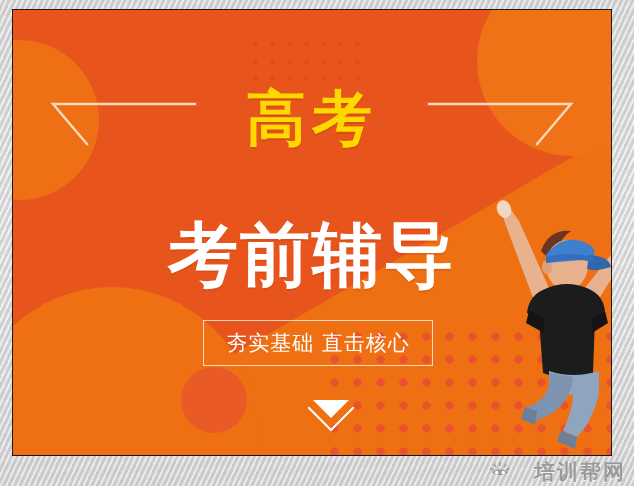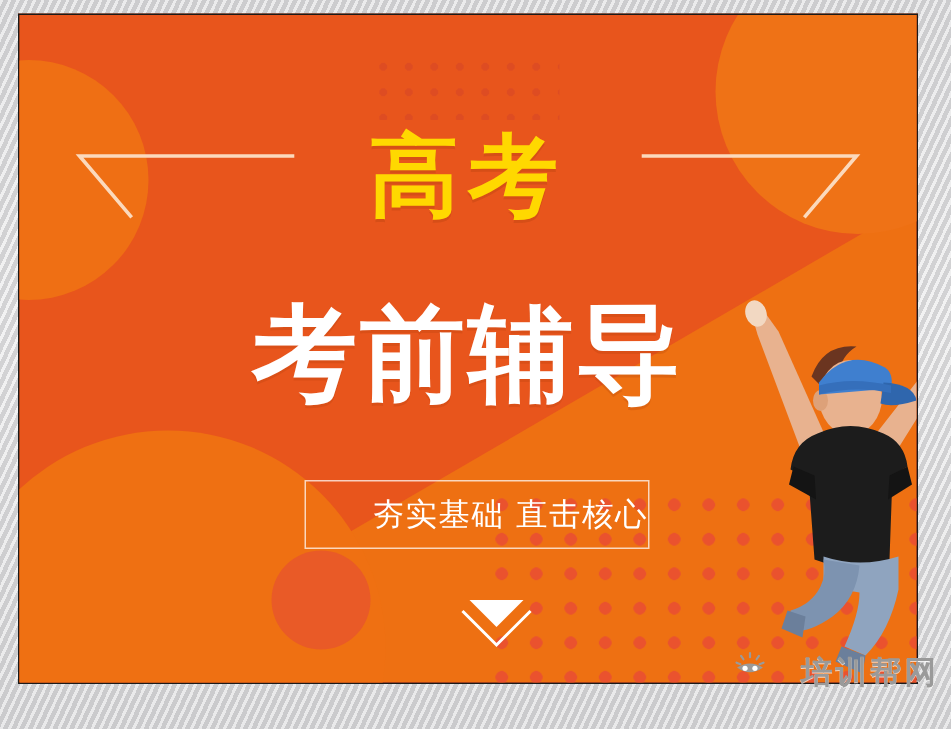--- a/index.html
+++ b/index.html
@@ -147,21 +147,21 @@
     letter-spacing: 6px;
     color: #ffd800;
     text-shadow: 0 2px 0 rgba(170,60,10,0.28);
     white-space: nowrap;
   }
 
   .headline-sub {
     position: absolute;
     left: 0;
     right: 0;
-    top: 191px;
+    top: 210px;
     text-align: center;
     font-family: "DejaVu Sans", "Liberation Sans", sans-serif;
     font-weight: bold;
     font-size: 70px;
     line-height: 1;
     letter-spacing: 2px;
     color: #ffffff;
     text-shadow: 0 2px 0 rgba(170,60,10,0.22);
     white-space: nowrap;
   }
@@ -170,21 +170,21 @@
   .tagline-box {
     position: absolute;
     left: 190px;
     top: 310px;
     width: 230px;
     height: 46px;
     border: 1px solid rgba(255,255,255,0.72);
     box-sizing: border-box;
     display: flex;
     align-items: center;
-    justify-content: flex-end;
+    justify-content: center;
   }
   .tagline-text {
     font-family: "DejaVu Sans", "Liberation Sans", sans-serif;
     font-size: 21px;
     font-weight: normal;
     color: #ffffff;
     letter-spacing: 1px;
     white-space: nowrap;
   }
 
@@ -205,22 +205,23 @@
     top: 175px;
     width: 160px;
     height: 275px;
   }
   .student svg { display: block; }
 
   
   #watermark {
     position: absolute;
     right: 8px;
-    bottom: 24px;
+    bottom: 0;
     display: flex;
+    align-items: center;
     gap: 23px;
     z-index: 20;
   }
   .wm-icon { width: 22px; height: 22px; display: block; }
   .wm-text {
     font-family: "DejaVu Sans", "Liberation Sans", sans-serif;
     font-size: 21px;
     font-weight: bold;
     color: #9a9a9a;
     letter-spacing: 2px;

